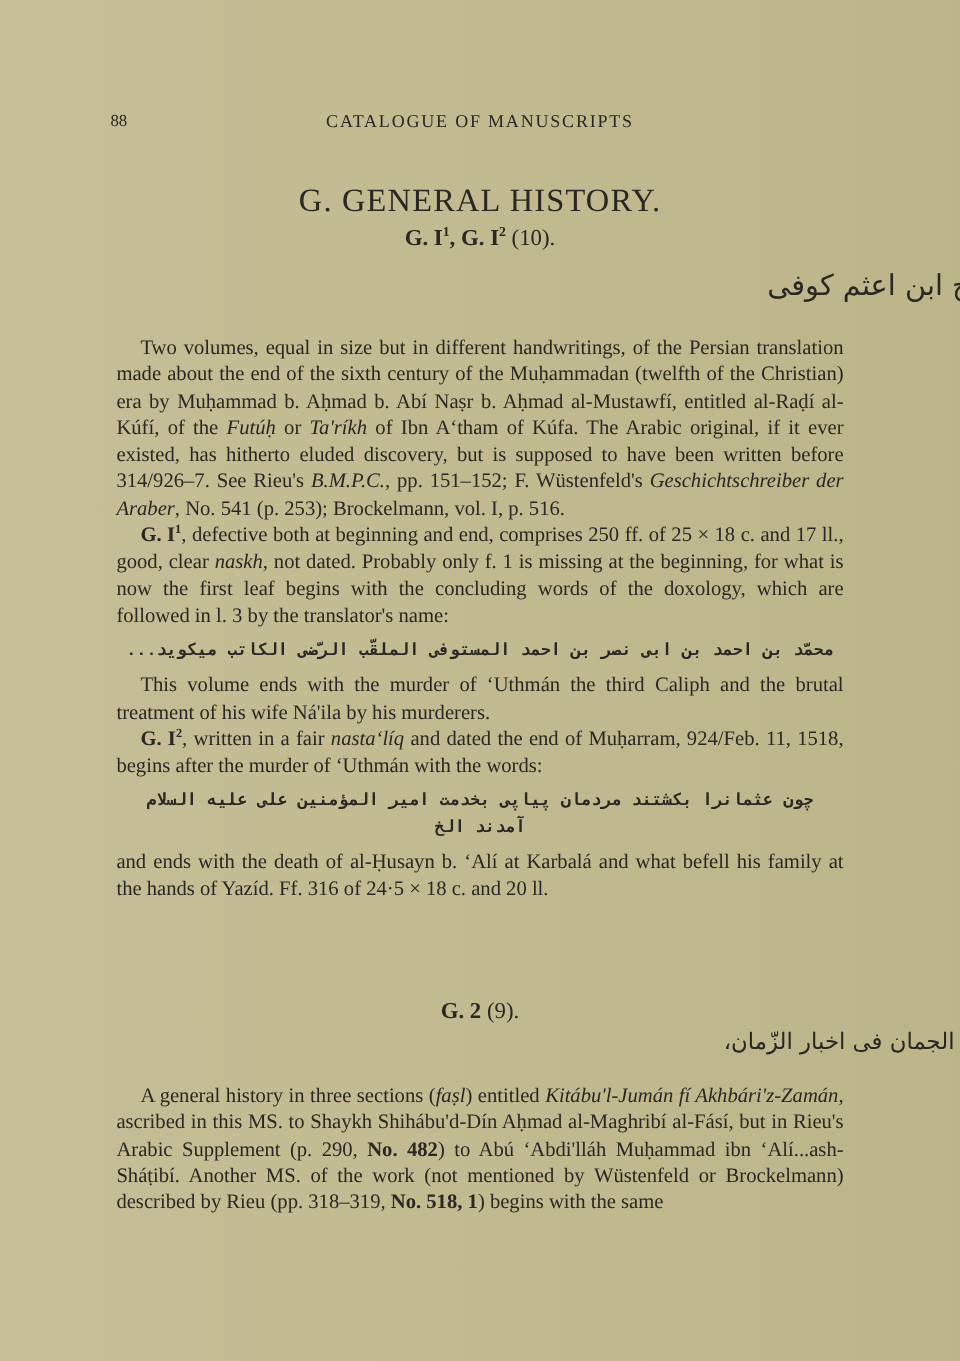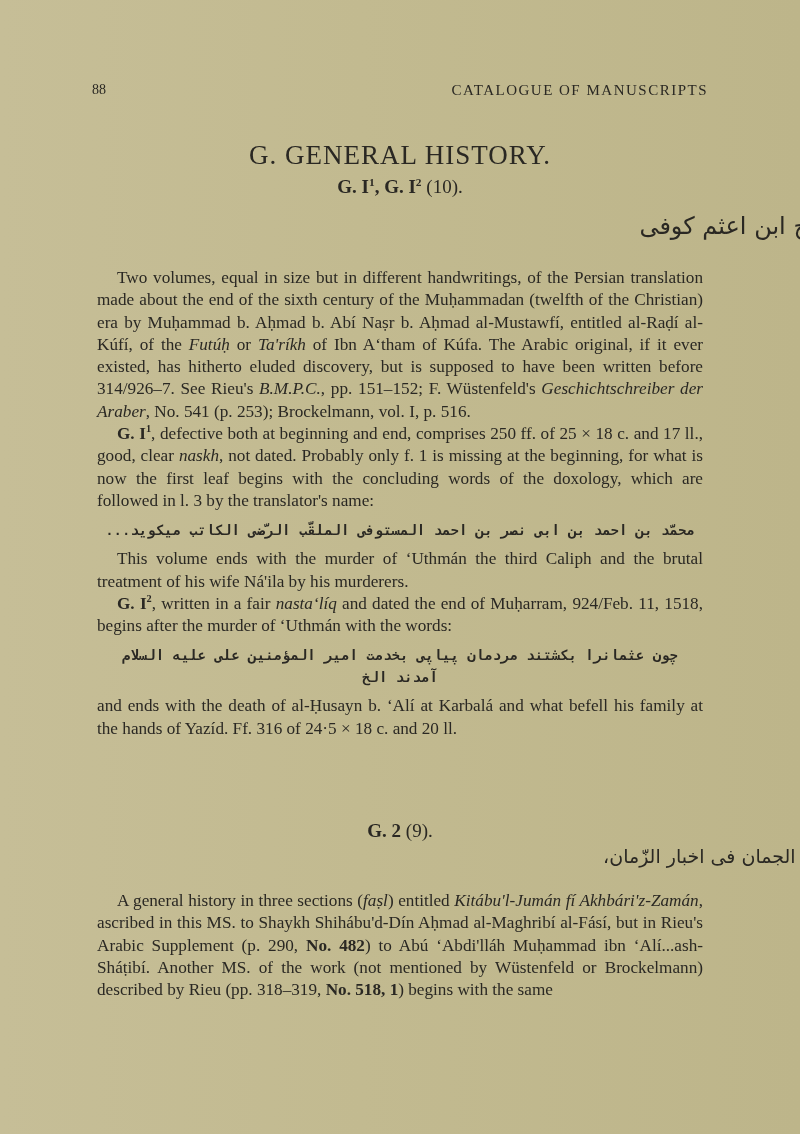--- a/index.html
+++ b/index.html
@@ -4,27 +4,27 @@
 <style>
   html, body { margin: 0; padding: 0; }
   body {
     width: 800px; height: 1134px; overflow: hidden;
     background: #c4bc94;
     background-image: linear-gradient(90deg, #c6be97 0%, #c2ba90 45%, #bdb58a 100%);
     font-family: "Liberation Serif", "DejaVu Serif", serif;
     color: #2a2823;
     position: relative;
   }
-  .page { position: absolute; left: 0; top: 0; width: 800px; height: 1000px; }
+  .page { position: absolute; left: 0; top: 12px; width: 800px; height: 1000px; }
   .running-head {
     position: absolute; top: 82px; left: 92px; width: 616px; height: 20px;
     font-size: 15px; letter-spacing: 1.5px;
   }
   .running-head .pageno { position: absolute; left: 0; top: 0; letter-spacing: 0; font-size: 14px; }
-  .running-head .rh-title { position: absolute; left: 0; right: 0; text-align: right; }
+  .running-head .rh-title { position: absolute; left: 0; right: 0; text-align: center; }
   .section-title {
     position: absolute; top: 140px; left: 0; width: 800px; text-align: center;
     font-size: 27px; letter-spacing: 1px;
   }
   .entry-head {
     position: absolute; left: 0; width: 800px; text-align: center; font-size: 19px;
   }
   .entry-head b { font-weight: bold; }
   .arabic-title {
     position: absolute; left: 0; width: 800px; text-align: right;

